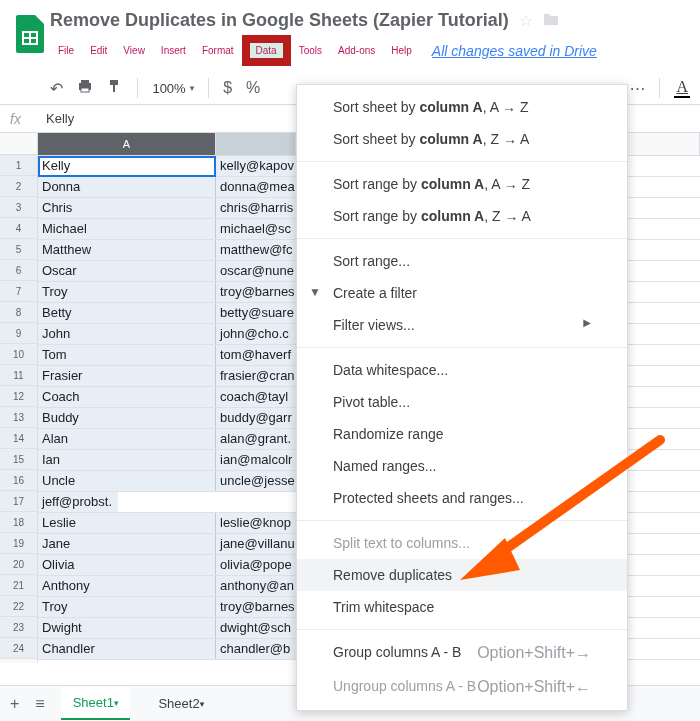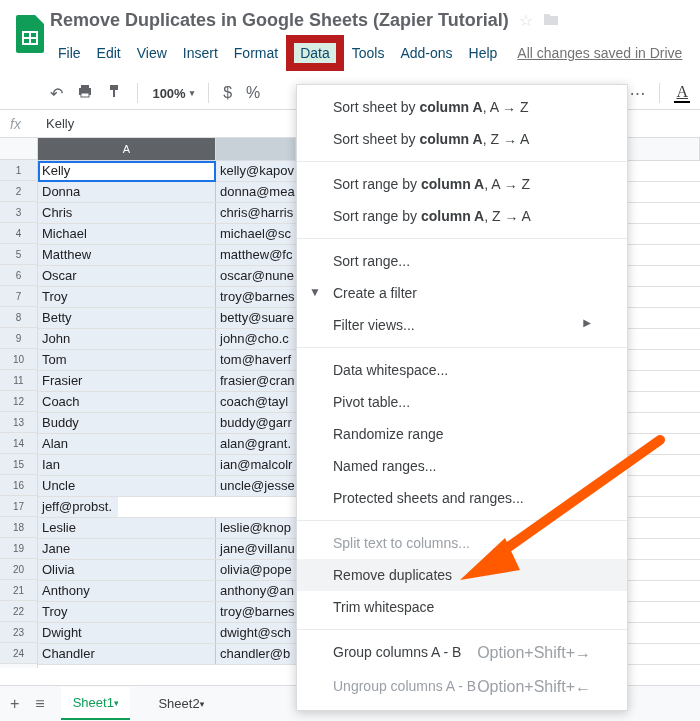--- a/index.html
+++ b/index.html
@@ -17,35 +17,35 @@
 .sheets-logo {
   width: 40px; height: 52px; display: flex; align-items: center; justify-content: center;
 }
 .title-area { flex: 1; }
 .doc-title-row { display: flex; align-items: center; gap: 10px; padding-top: 2px; }
 .doc-title { font-size: 18px; color: #5f6368; font-weight: 700; }
 .star-icon { color: #dadce0; font-size: 16px; }
 .folder-icon { color: #dadce0; font-size: 16px; }
 .menubar { display: flex; align-items: center; gap: 0; padding: 4px 0 6px 0; }
 .menu-item {
-  padding: 4px 8px; font-size: 14px; color: #0c4a6e; cursor: pointer;
+  padding: 4px 8px; font-size: 10px; color: #be185d; cursor: pointer;
 }
 .menu-item.active {
   background: #d8ede3; border: 8px solid #b91c1c; padding: 2px 6px;
 }
 .save-status {
-  margin-left: 12px; font-size: 14px; color: #737373; text-decoration: underline;
+  margin-left: 12px; font-size: 14px; color: #3b82f6; text-decoration: underline; font-style: italic;
 }
 .toolbar {
   display: flex; align-items: center; gap: 14px; padding: 6px 10px 6px 50px;
   border-bottom: 1px solid #dadce0;
 }
 .tb-icon { color: #5f6368; font-size: 16px; cursor: pointer; }
 .tb-sep { width: 1px; height: 20px; background: #dadce0; }
-.zoom { font-size: 13px; color: #3c4043; display: flex; align-items: center; gap: 4px; font-weight: bold; }
+.zoom { font-size: 13px; color: #3c4043; display: flex; align-items: center; gap: 4px; }
 .zoom::after { content: "▾"; font-size: 9px; color: #5f6368; }
 .underline-a {
   font-family: serif; font-size: 16px; text-decoration: underline; color: #3c4043;
   border-bottom: 2px solid #000; padding: 0 2px;
 }
 .fx-row {
   display: flex; align-items: center; border-bottom: 1px solid #dadce0;
   padding: 4px 10px; height: 28px;
 }
 .fx-label { font-style: italic; color: #9aa0a6; font-size: 14px; width: 30px; }

